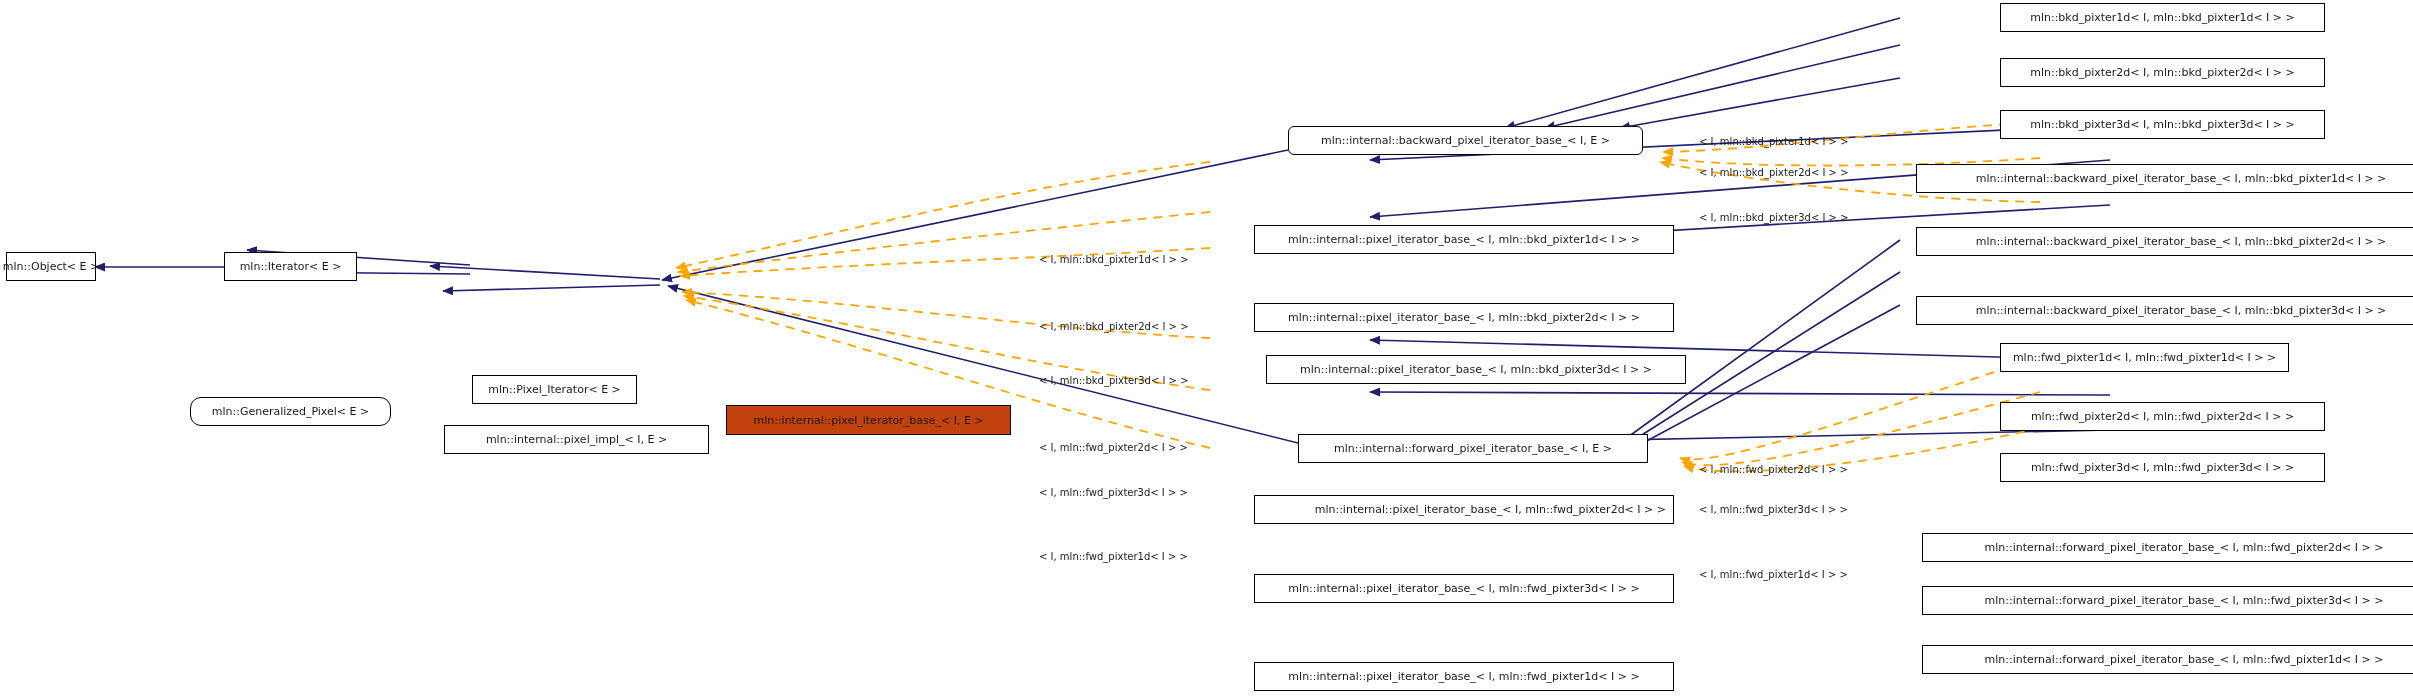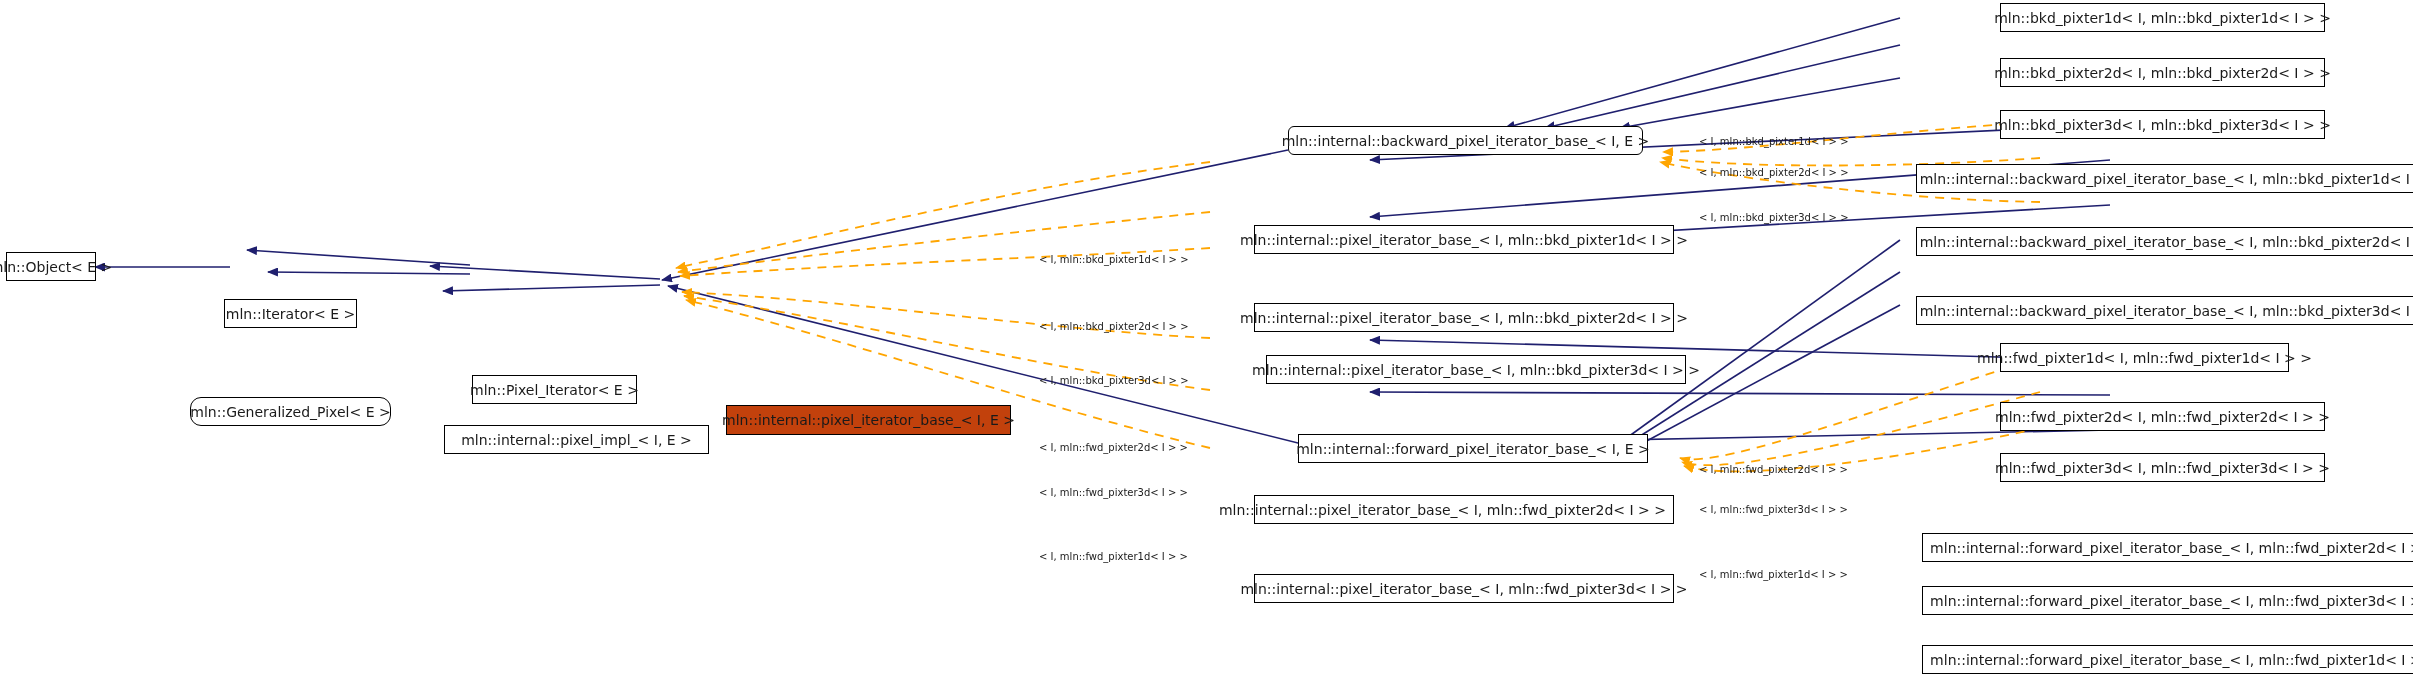--- a/index.html
+++ b/index.html
@@ -21,21 +21,21 @@
     width: 2413px;
     height: 699px;
     pointer-events: none;
   }
   .node {
     position: absolute;
     box-sizing: border-box;
     border: 1px solid #000000;
     background: #ffffff;
     color: #1a1a1a;
-    font-size: 14px;
+    font-size: 11px;
     line-height: 1;
     white-space: nowrap;
     display: flex;
     align-items: center;
     justify-content: center;
     padding: 6px 7px;
     letter-spacing: 0px;
   }
   .node.current {
     background: #c2410c;
@@ -118,21 +118,21 @@
       <path d="M2040,358 C1900,400 1720,470 1680,458"></path>
       <path d="M2040,392 C1900,430 1730,478 1682,462"></path>
       <path d="M2040,428 C1900,460 1735,482 1684,466"></path>
     </g>
   </svg>
 
   <div class="node" style="left:6px; top:252px; width:90px; height:29px;">
     <span>mln::Object&lt; E &gt;</span>
   </div>
 
-  <div class="node" style="left:224px; top:252px; width:133px; height:29px;margin-top:47px;">
+  <div class="node" style="left:224px; top:252px; width:133px; height:29px;">
     <span>mln::Iterator&lt; E &gt;</span>
   </div>
 
   <div class="node" style="left:190px; top:397px; width:201px; height:29px;border-radius:11px;">
     <span>mln::Generalized_Pixel&lt; E &gt;</span>
   </div>
 
   <div class="node" style="left:472px; top:375px; width:165px; height:29px;">
     <span>mln::Pixel_Iterator&lt; E &gt;</span>
   </div>
@@ -166,20 +166,23 @@
   </div>
 
   <div class="node" style="left:1254px; top:495px; width:420px; height:29px;justify-content:flex-end;">
     <span>mln::internal::pixel_iterator_base_&lt; I, mln::fwd_pixter2d&lt; I &gt; &gt;</span>
   </div>
 
   <div class="node" style="left:1254px; top:574px; width:420px; height:29px;">
     <span>mln::internal::pixel_iterator_base_&lt; I, mln::fwd_pixter3d&lt; I &gt; &gt;</span>
   </div>
 
+  <div class="node" style="left:1254px; top:662px; width:420px; height:29px;">
+    <span>mln::internal::pixel_iterator_base_&lt; I, mln::fwd_pixter1d&lt; I &gt; &gt;</span>
+  </div>
 
   <div class="node" style="left:2000px; top:3px; width:325px; height:29px;">
     <span>mln::bkd_pixter1d&lt; I, mln::bkd_pixter1d&lt; I &gt; &gt;</span>
   </div>
 
   <div class="node" style="left:2000px; top:58px; width:325px; height:29px;">
     <span>mln::bkd_pixter2d&lt; I, mln::bkd_pixter2d&lt; I &gt; &gt;</span>
   </div>
 
   <div class="node" style="left:2000px; top:110px; width:325px; height:29px;">

